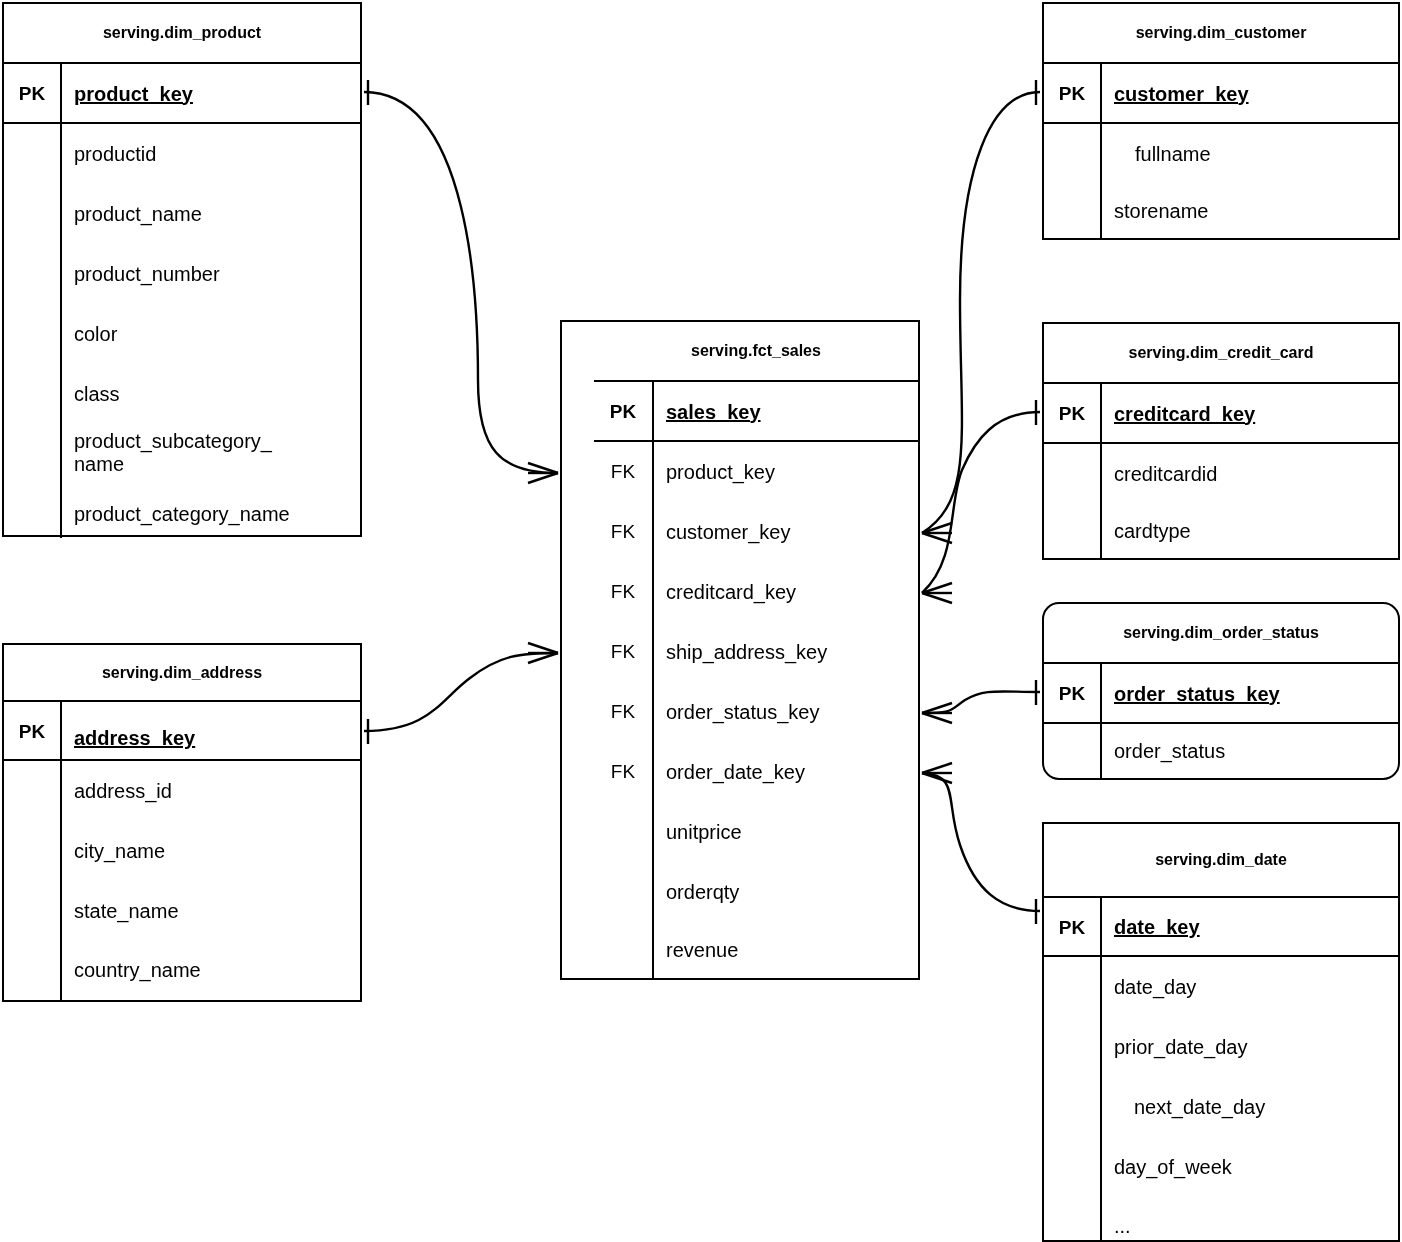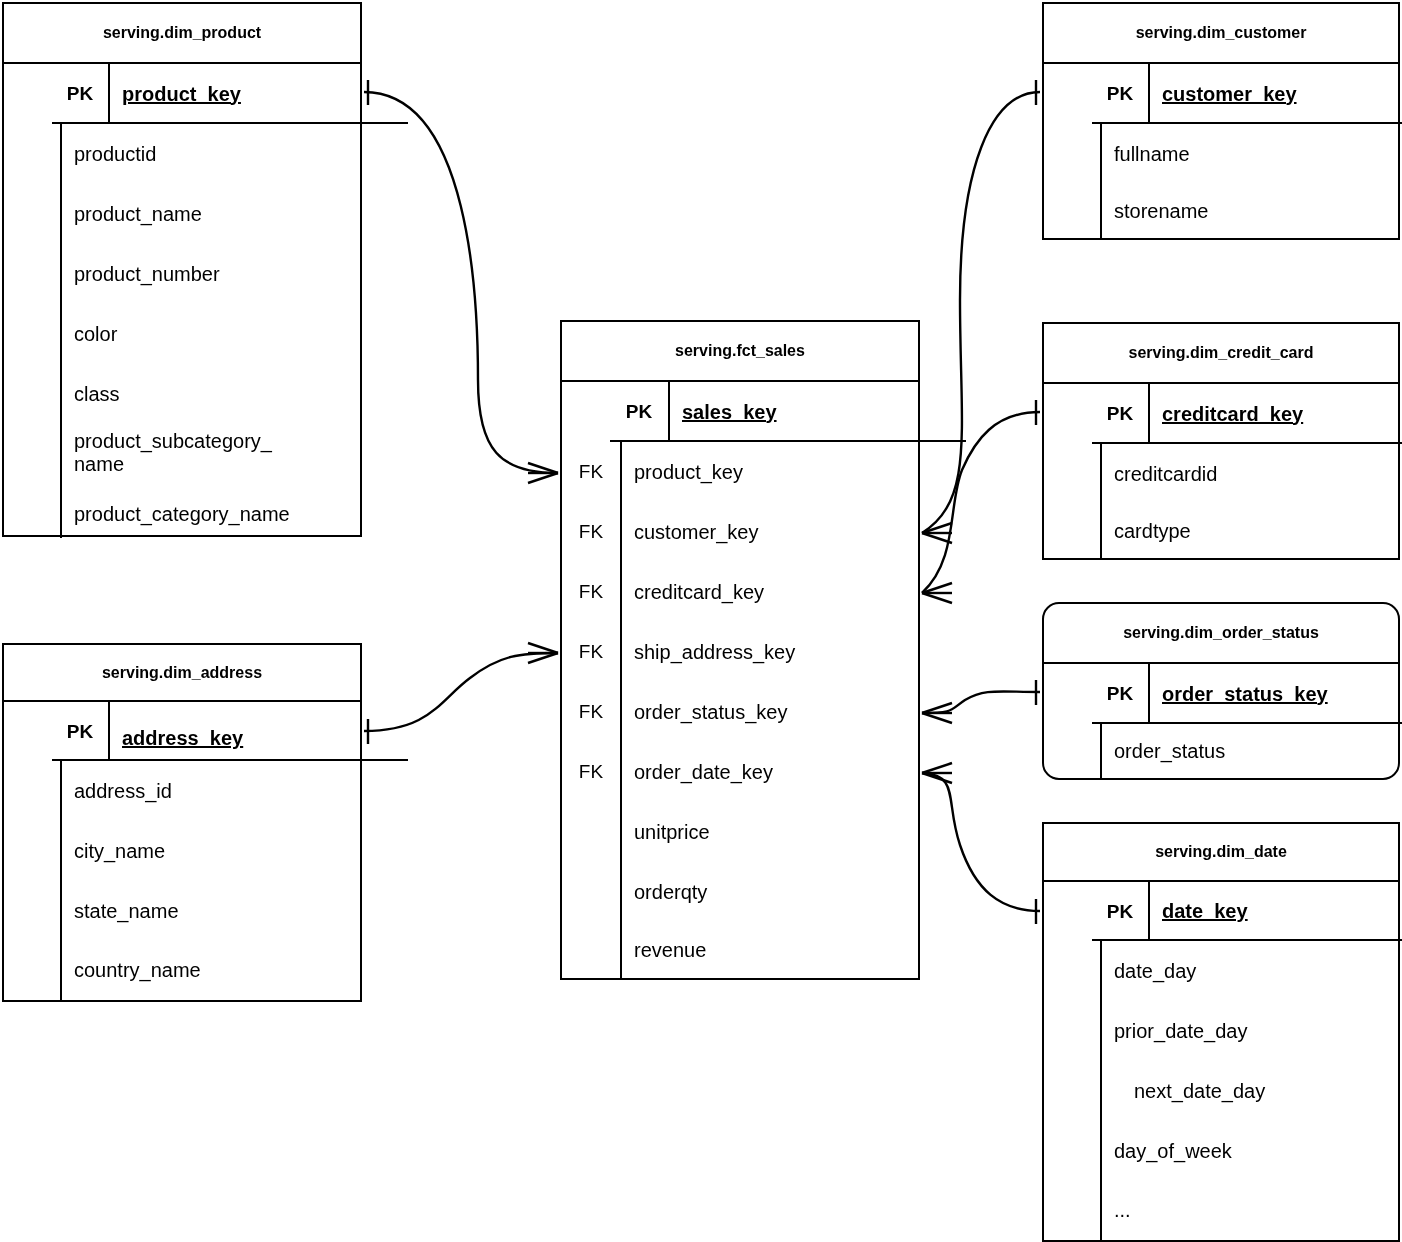--- a/index.html
+++ b/index.html
@@ -37,21 +37,20 @@
     display: block;
     width: 100%;
   }
   .row {
     display: flex;
     width: 100%;
     box-sizing: border-box;
   }
   .row.pkrow {
     border-bottom: 2px solid #000000;
-    margin-left: 48px;
   }
   .keycell {
     box-sizing: border-box;
     border-right: 2px solid #000000;
     display: flex;
     align-items: center;
     justify-content: center;
     font-size: 19px;
     color: #000000;
     flex: 0 0 auto;
@@ -207,21 +206,21 @@
         <div class="keycell" style="width:58px; height:60px;"></div>
         <div class="attrcell" style="height:60px;">state_name</div>
       </div>
       <div class="row" style="height:59px;">
         <div class="keycell" style="width:58px; height:59px;"></div>
         <div class="attrcell" style="height:59px;">country_name</div>
       </div>
     </div>
   </div>
 
-  <div class="entity" style="left:560px; top:320px; width:360px; height:660px;">
+  <div class="entity" style="left:560px; top:320px; width:360px; height:660px;padding-left:32px;">
     <div class="ent-title" style="height:60px;">serving.fct_sales</div>
     <div class="ent-body">
       <div class="row pkrow" style="height:60px;">
         <div class="keycell bold" style="width:60px; height:60px;">PK</div>
         <div class="attrcell pk" style="height:60px;">sales_key</div>
       </div>
       <div class="row" style="height:60px;">
         <div class="keycell" style="width:60px; height:60px;">FK</div>
         <div class="attrcell" style="height:60px;">product_key</div>
       </div>
@@ -260,21 +259,21 @@
     </div>
   </div>
 
   <div class="entity" style="left:1042px; top:2px; width:358px; height:238px;">
     <div class="ent-title" style="height:60px;">serving.dim_customer</div>
     <div class="ent-body">
       <div class="row pkrow" style="height:60px;">
         <div class="keycell bold" style="width:58px; height:60px;">PK</div>
         <div class="attrcell pk" style="height:60px;">customer_key</div>
       </div>
-      <div class="row" style="height:60px;">
+      <div class="row" style="height:60px;gap:21px;">
         <div class="keycell" style="width:58px; height:60px;"></div>
         <div class="attrcell" style="height:60px;">fullname</div>
       </div>
       <div class="row" style="height:54px;">
         <div class="keycell" style="width:58px; height:54px;"></div>
         <div class="attrcell" style="height:54px;">storename</div>
       </div>
     </div>
   </div>
 
@@ -304,21 +303,21 @@
         <div class="attrcell pk" style="height:60px;">order_status_key</div>
       </div>
       <div class="row" style="height:54px;">
         <div class="keycell" style="width:58px; height:54px;"></div>
         <div class="attrcell" style="height:54px;">order_status</div>
       </div>
     </div>
   </div>
 
   <div class="entity" style="left:1042px; top:822px; width:358px; height:420px;">
-    <div class="ent-title" style="height:58px;">serving.dim_date</div>
+    <div class="ent-title" style="height:74px;">serving.dim_date</div>
     <div class="ent-body">
       <div class="row pkrow" style="height:59px;">
         <div class="keycell bold" style="width:58px; height:59px;">PK</div>
         <div class="attrcell pk" style="height:59px;">date_key</div>
       </div>
       <div class="row" style="height:60px;">
         <div class="keycell" style="width:58px; height:60px;"></div>
         <div class="attrcell" style="height:60px;padding-left:12px;">date_day</div>
       </div>
       <div class="row" style="height:60px;">

